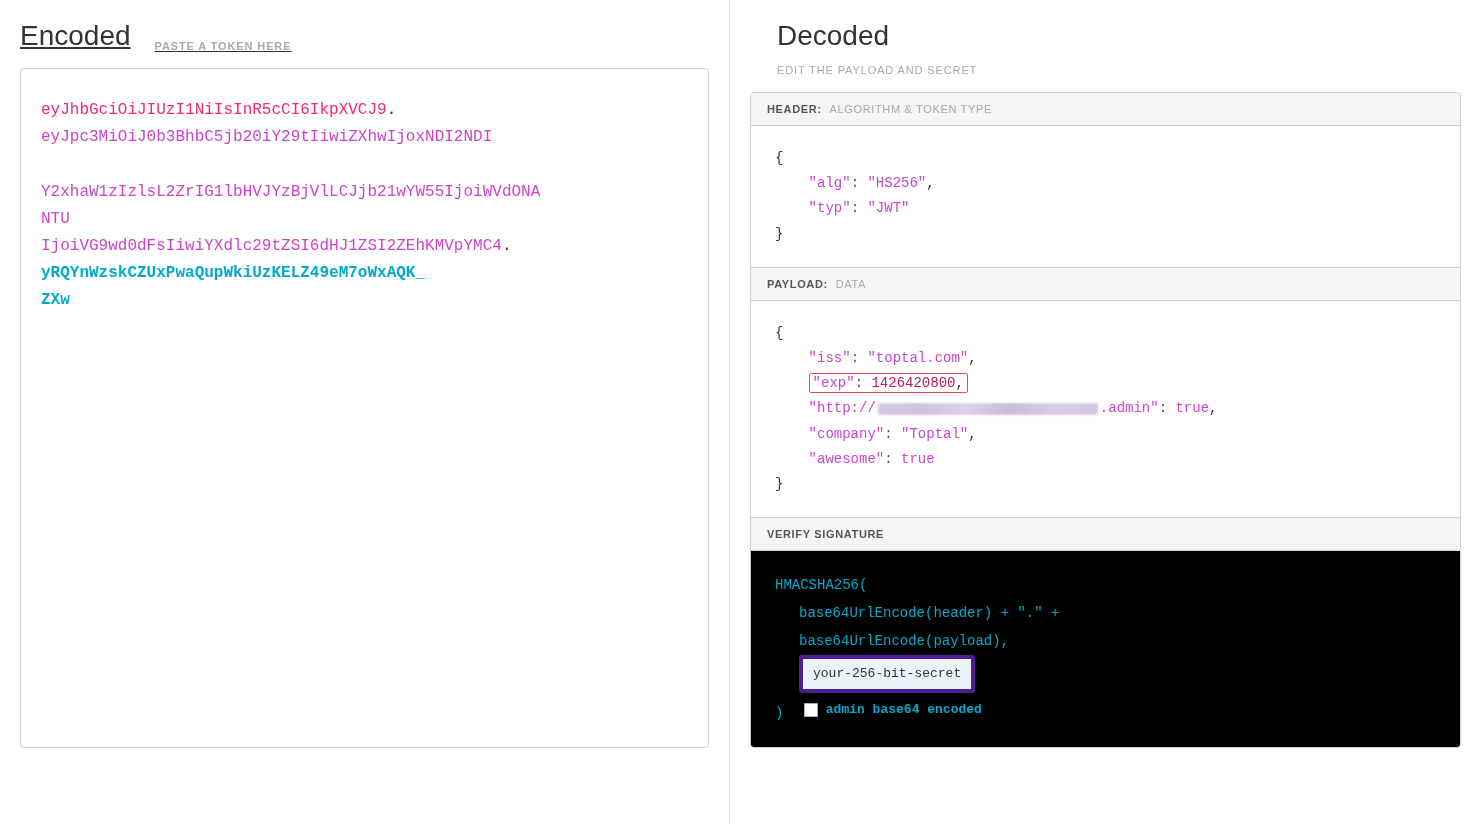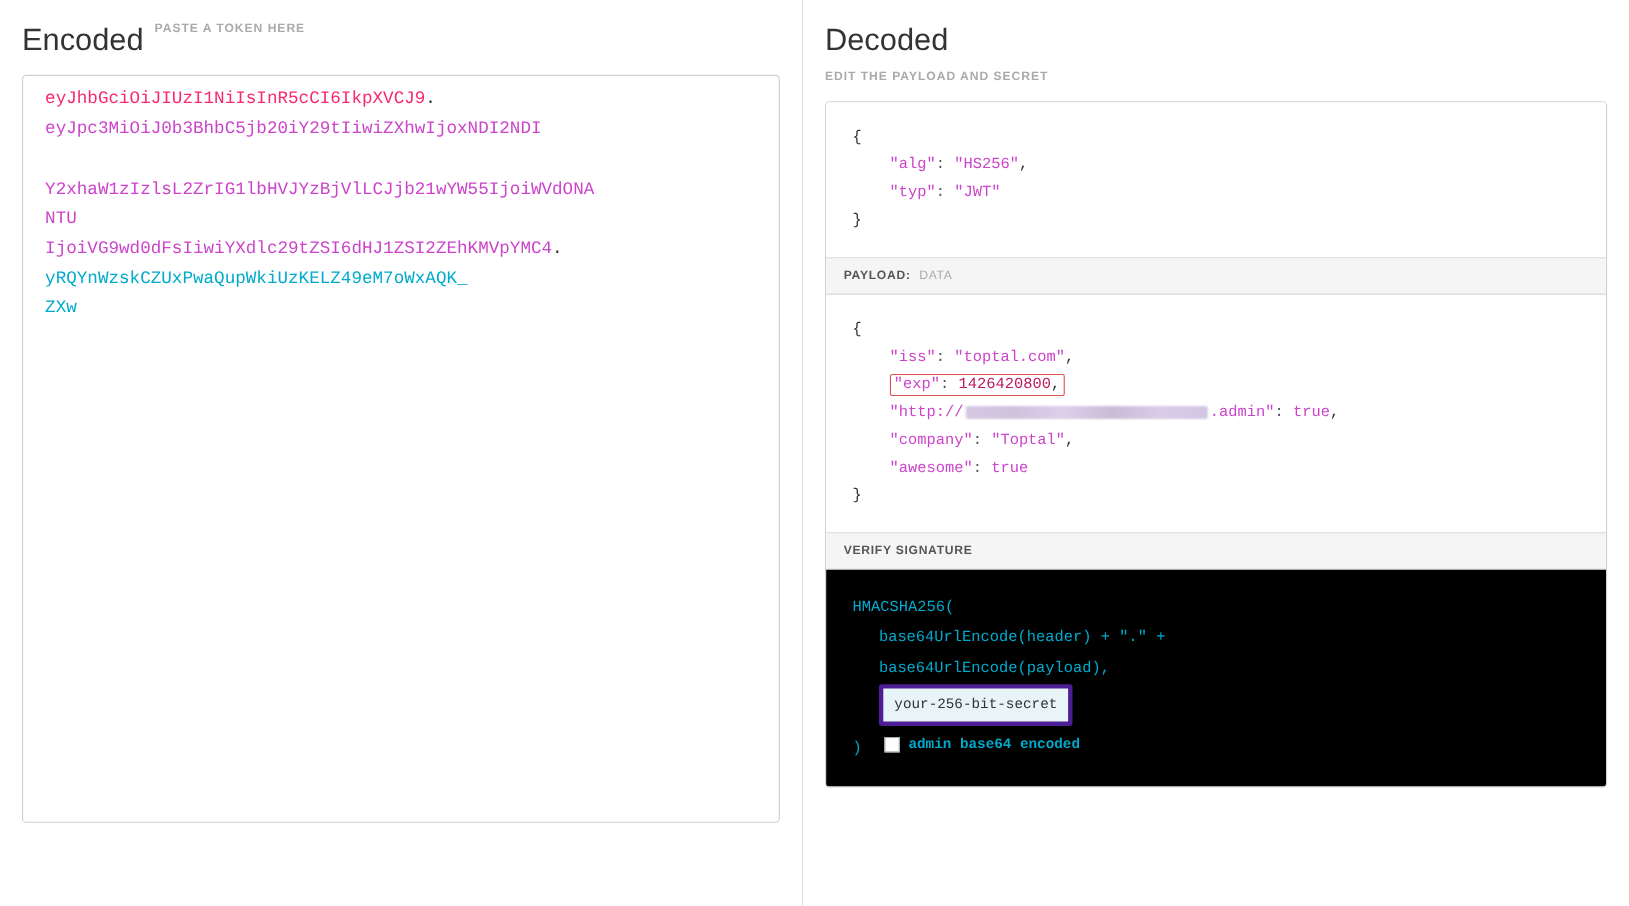--- a/index.html
+++ b/index.html
@@ -20,67 +20,69 @@
       flex: 0 0 730px;
       width: 730px;
       padding: 20px 0 20px 20px;
       border-right: 1px solid #e0e0e0;
     }
     .panel-title {
       font-size: 28px;
       font-weight: 300;
       color: #333;
       display: flex;
-      align-items: flex-start;
-      gap: 10px;
+      align-items: flex-end;
+      gap: 24px;
       margin-bottom: 16px;
+      text-decoration: underline;
     }
     .panel-title-sub {
       font-size: 11px;
       font-weight: 600;
       color: #aaa;
       letter-spacing: 0.08em;
       text-transform: uppercase;
     }
     .encoded-box {
       border: 1px solid #d0d0d0;
       border-radius: 4px;
-      padding: 8px 20px;
+      padding: 28px 20px;
       font-family: 'Courier New', Courier, monospace;
       font-size: 16px;
       line-height: 1.7;
       min-height: 680px;
       margin-right: 20px;
     }
     .token-part1 { color: #f92672; }
     .token-dot { color: #333; }
     .token-part2 { color: #cc44cc; }
-    .token-part3 { color: #00aacc; }
+    .token-part3 { color: #00aacc; font-weight: bold; }
 
     
     .right-panel {
       flex: 1;
       padding: 20px 20px 20px 20px;
     }
     .decoded-title {
       font-size: 28px;
       font-weight: 300;
       color: #333;
       display: flex;
       align-items: baseline;
       gap: 12px;
       margin-bottom: 16px;
       flex-direction: column;
     }
     .decoded-title-sub {
       font-size: 11px;
-      font-weight: 700;
+      font-weight: 400;
       color: #aaa;
       letter-spacing: 0.08em;
       text-transform: uppercase;
+      margin-left: 27px;
     }
     .decoded-sections {
       border: 1px solid #d0d0d0;
       border-radius: 4px;
       overflow: hidden;
     }
     .section-header {
       background: #f5f5f5;
       padding: 10px 16px;
       border-bottom: 1px solid #d0d0d0;
@@ -199,20 +201,24 @@
   </div>
 
   <div class="right-panel">
     <div class="decoded-title">
       <span>Decoded</span>
       <span class="decoded-title-sub">EDIT THE PAYLOAD AND SECRET</span>
     </div>
 
     <div class="decoded-sections">
 
+      <div class="section-header">
+        <span>HEADER:</span>
+        <span class="sub">ALGORITHM &amp; TOKEN TYPE</span>
+      </div>
       <div class="section-body">
         <span class="json-brace">{</span><br>
         &nbsp;&nbsp;&nbsp;&nbsp;<span class="json-key">"alg"</span><span class="json-colon">: </span><span class="json-string">"HS256"</span><span>,</span><br>
         &nbsp;&nbsp;&nbsp;&nbsp;<span class="json-key">"typ"</span><span class="json-colon">: </span><span class="json-string">"JWT"</span><br>
         <span class="json-brace">}</span>
       </div>
 
       <div class="section-header">
         <span>PAYLOAD:</span>
         <span class="sub">DATA</span>

